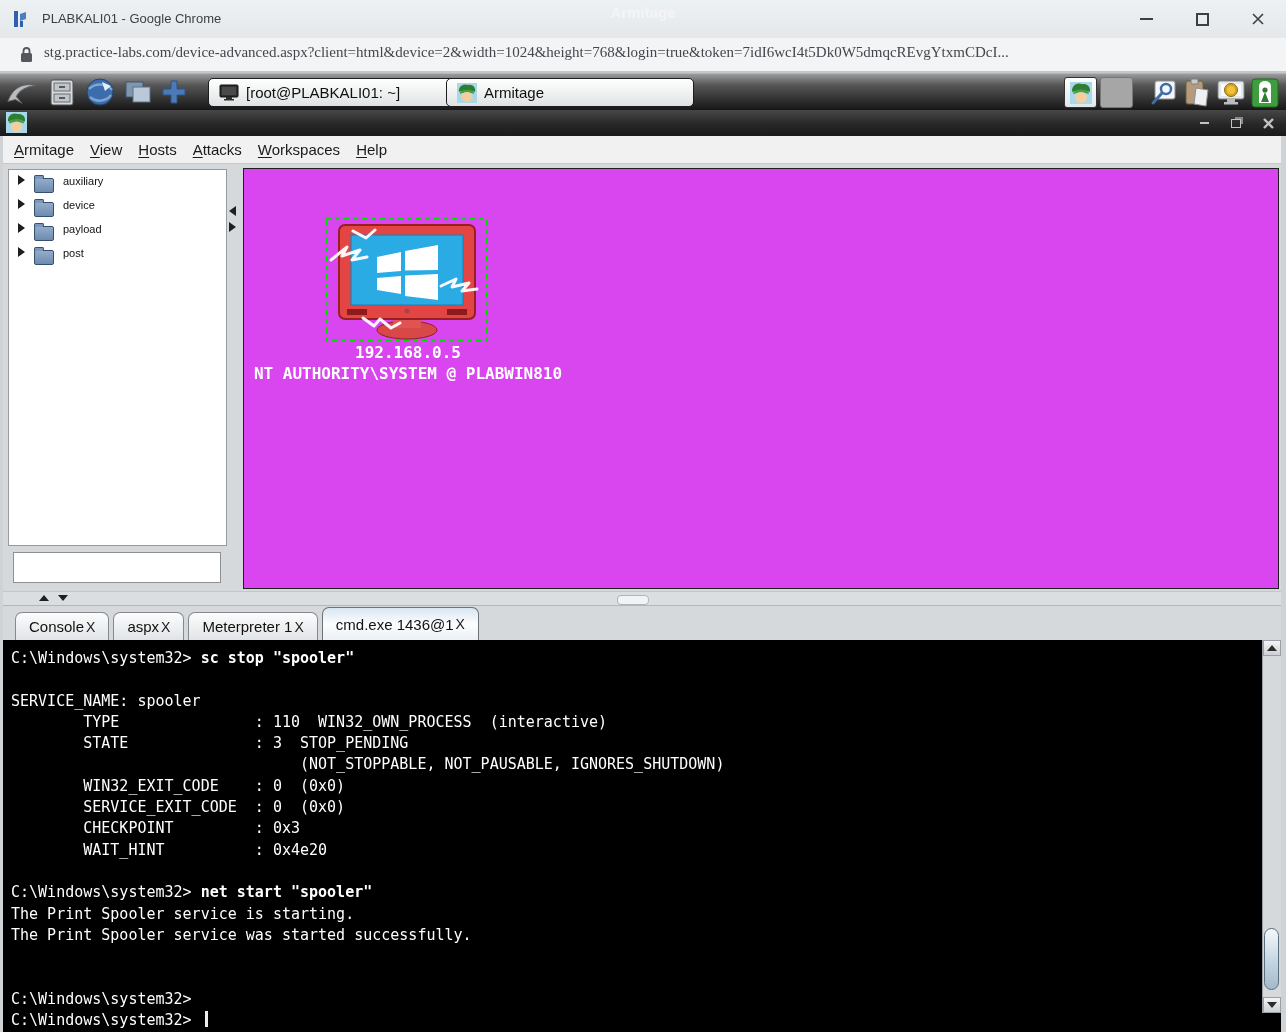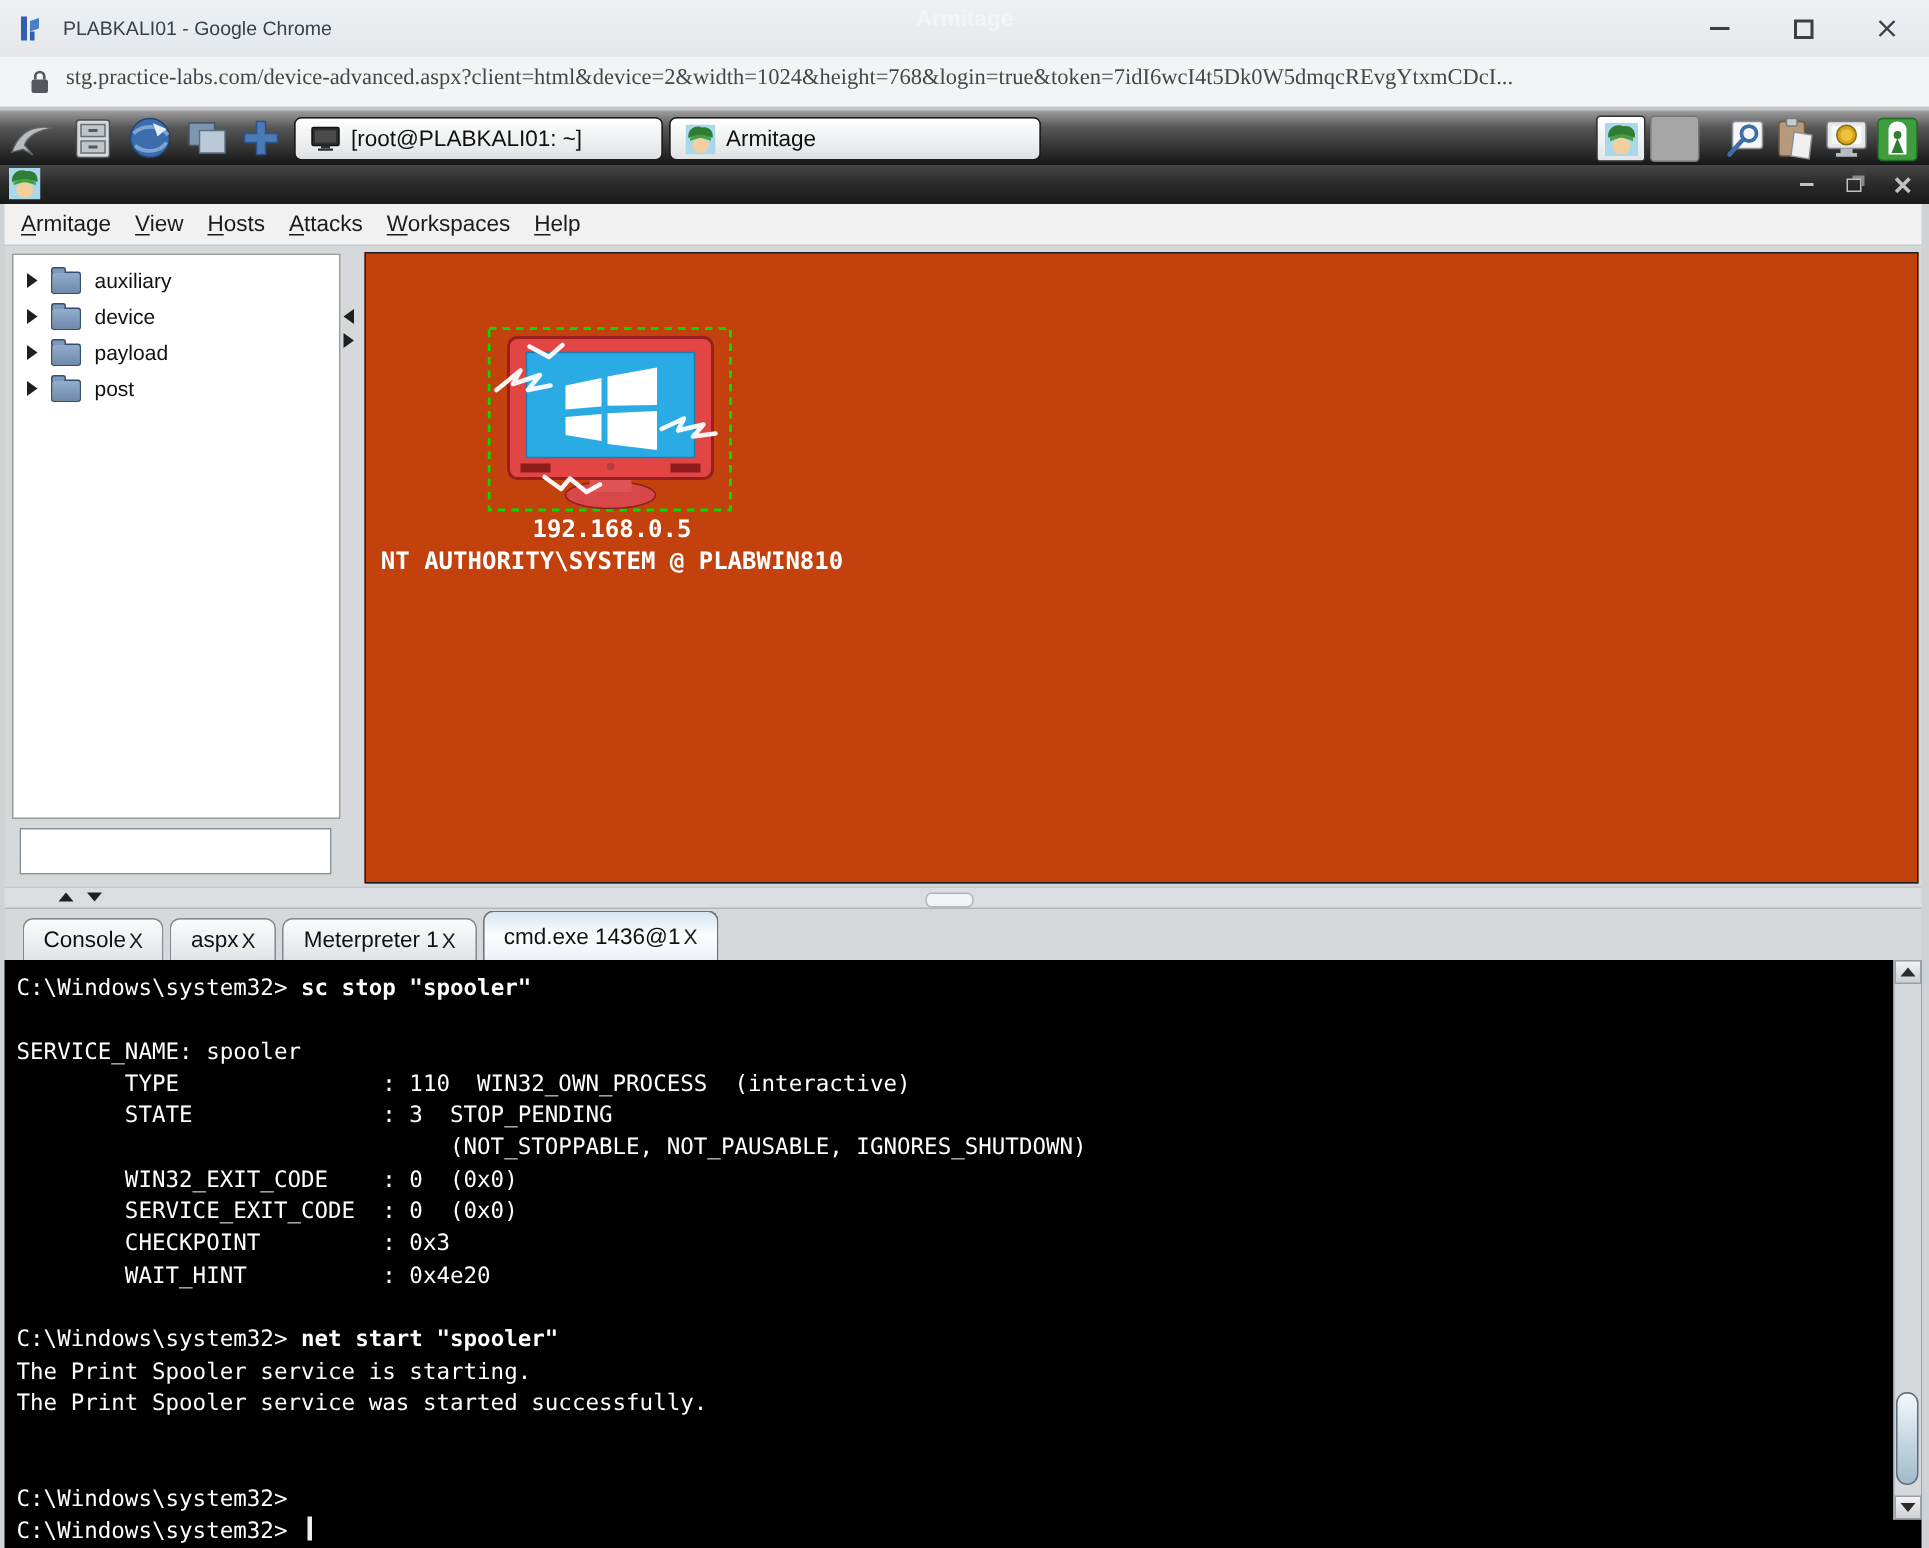--- a/index.html
+++ b/index.html
@@ -52,37 +52,37 @@
   .menu-item{cursor:default;}
   .menu-item u{text-underline-offset:2px;}
 
   
   .frame-left{position:absolute;left:0;top:136px;width:3px;height:896px;background:#cfd3d6;}
   .frame-right{position:absolute;left:1281px;top:136px;width:5px;height:896px;background:#cfd3d6;}
 
   
   .tree-panel{position:absolute;left:8px;top:169px;width:219px;height:377px;background:#fff;
     border:1px solid #979b9e;box-sizing:border-box;padding-top:5px;}
-  .tree-row{height:24px;display:flex;align-items:center;gap:9px;padding-left:9px;font-size:14px;color:#111;}
+  .tree-row{height:24px;display:flex;gap:9px;padding-left:9px;font-size:11px;color:#111;}
   .tri{width:0;height:0;}
   .tri-r{border-left:7px solid #1f1f1f;border-top:5px solid transparent;border-bottom:5px solid transparent;}
   .tri-l{border-right:7px solid #1f1f1f;border-top:5px solid transparent;border-bottom:5px solid transparent;}
   .tri-u{border-bottom:6px solid #1f1f1f;border-left:5px solid transparent;border-right:5px solid transparent;}
   .tri-d{border-top:6px solid #1f1f1f;border-left:5px solid transparent;border-right:5px solid transparent;}
   .folder{width:18px;height:13px;background:linear-gradient(#93accb,#6e8bad);border:1px solid #32506f;
     border-radius:2px;position:relative;margin-top:3px;}
   .folder::before{content:"";position:absolute;left:-1px;top:-4px;width:8px;height:3px;
     background:#7e98ba;border:1px solid #32506f;border-bottom:none;border-radius:2px 2px 0 0;}
   .search-input{position:absolute;left:13px;top:552px;width:208px;height:31px;box-sizing:border-box;
     border:1px solid #8d9194;background:#fff;font-size:15px;padding:0 7px;outline:none;
     font-family:"Liberation Sans",sans-serif;}
   .vsplit-arrows{position:absolute;left:229px;top:206px;display:flex;flex-direction:column;gap:6px;}
 
   
-  .graph-panel{position:absolute;left:243px;top:168px;width:1036px;height:421px;background:#c2410c;
+  .graph-panel{position:absolute;left:243px;top:168px;width:1036px;height:421px;background:#d946ef;
     border:1px solid #1f1f1f;box-sizing:border-box;}
   .host-icon{position:absolute;left:81px;top:49px;cursor:default;}
   .host-labels{position:absolute;left:4px;top:173px;width:320px;text-align:center;
     font-family:"DejaVu Sans Mono",monospace;font-weight:bold;font-size:16px;line-height:21px;color:#fff;
     white-space:nowrap;}
 
   
   .hsplit{position:absolute;left:3px;top:591px;width:1278px;height:15px;background:#dbdee0;
     border-top:1px solid #c4c7ca;border-bottom:1px solid #b4b7ba;box-sizing:border-box;}
   .hsplit-arrows{position:absolute;left:36px;top:3px;display:flex;gap:9px;align-items:center;}
@@ -179,21 +179,21 @@
         <rect x="3" y="3" width="17" height="15" fill="#7f97ae" stroke="#44566a"></rect>
         <rect x="10" y="8" width="17" height="15" fill="#b9c9d8" stroke="#5d7083"></rect>
       </svg>
     </div>
     <div class="launcher" style="left:158px">
       <svg width="28" height="28" viewBox="0 0 28 28">
         <path d="M11,3 h6 v8 h8 v6 h-8 v8 h-6 v-8 h-8 v-6 h8 Z" fill="#4a7ab8" stroke="#2c5489"></path>
       </svg>
     </div>
 
-    <div class="task-btn" style="left:196px;width:246px">
+    <div class="task-btn" style="left:208px;width:246px">
       <svg width="20" height="17" viewBox="0 0 20 17">
         <rect x="1" y="1" width="18" height="12" rx="1" fill="#2e2e2e" stroke="#111"></rect>
         <rect x="3" y="3" width="14" height="8" fill="#4a4a4a"></rect>
         <rect x="7" y="13" width="6" height="2" fill="#2e2e2e"></rect>
         <rect x="5" y="15" width="10" height="1.5" fill="#2e2e2e"></rect>
       </svg>
       <span>[root@PLABKALI01: ~]</span>
     </div>
     <div class="task-btn" style="left:446px;width:248px">
       <svg width="20" height="20" viewBox="0 0 20 20">

